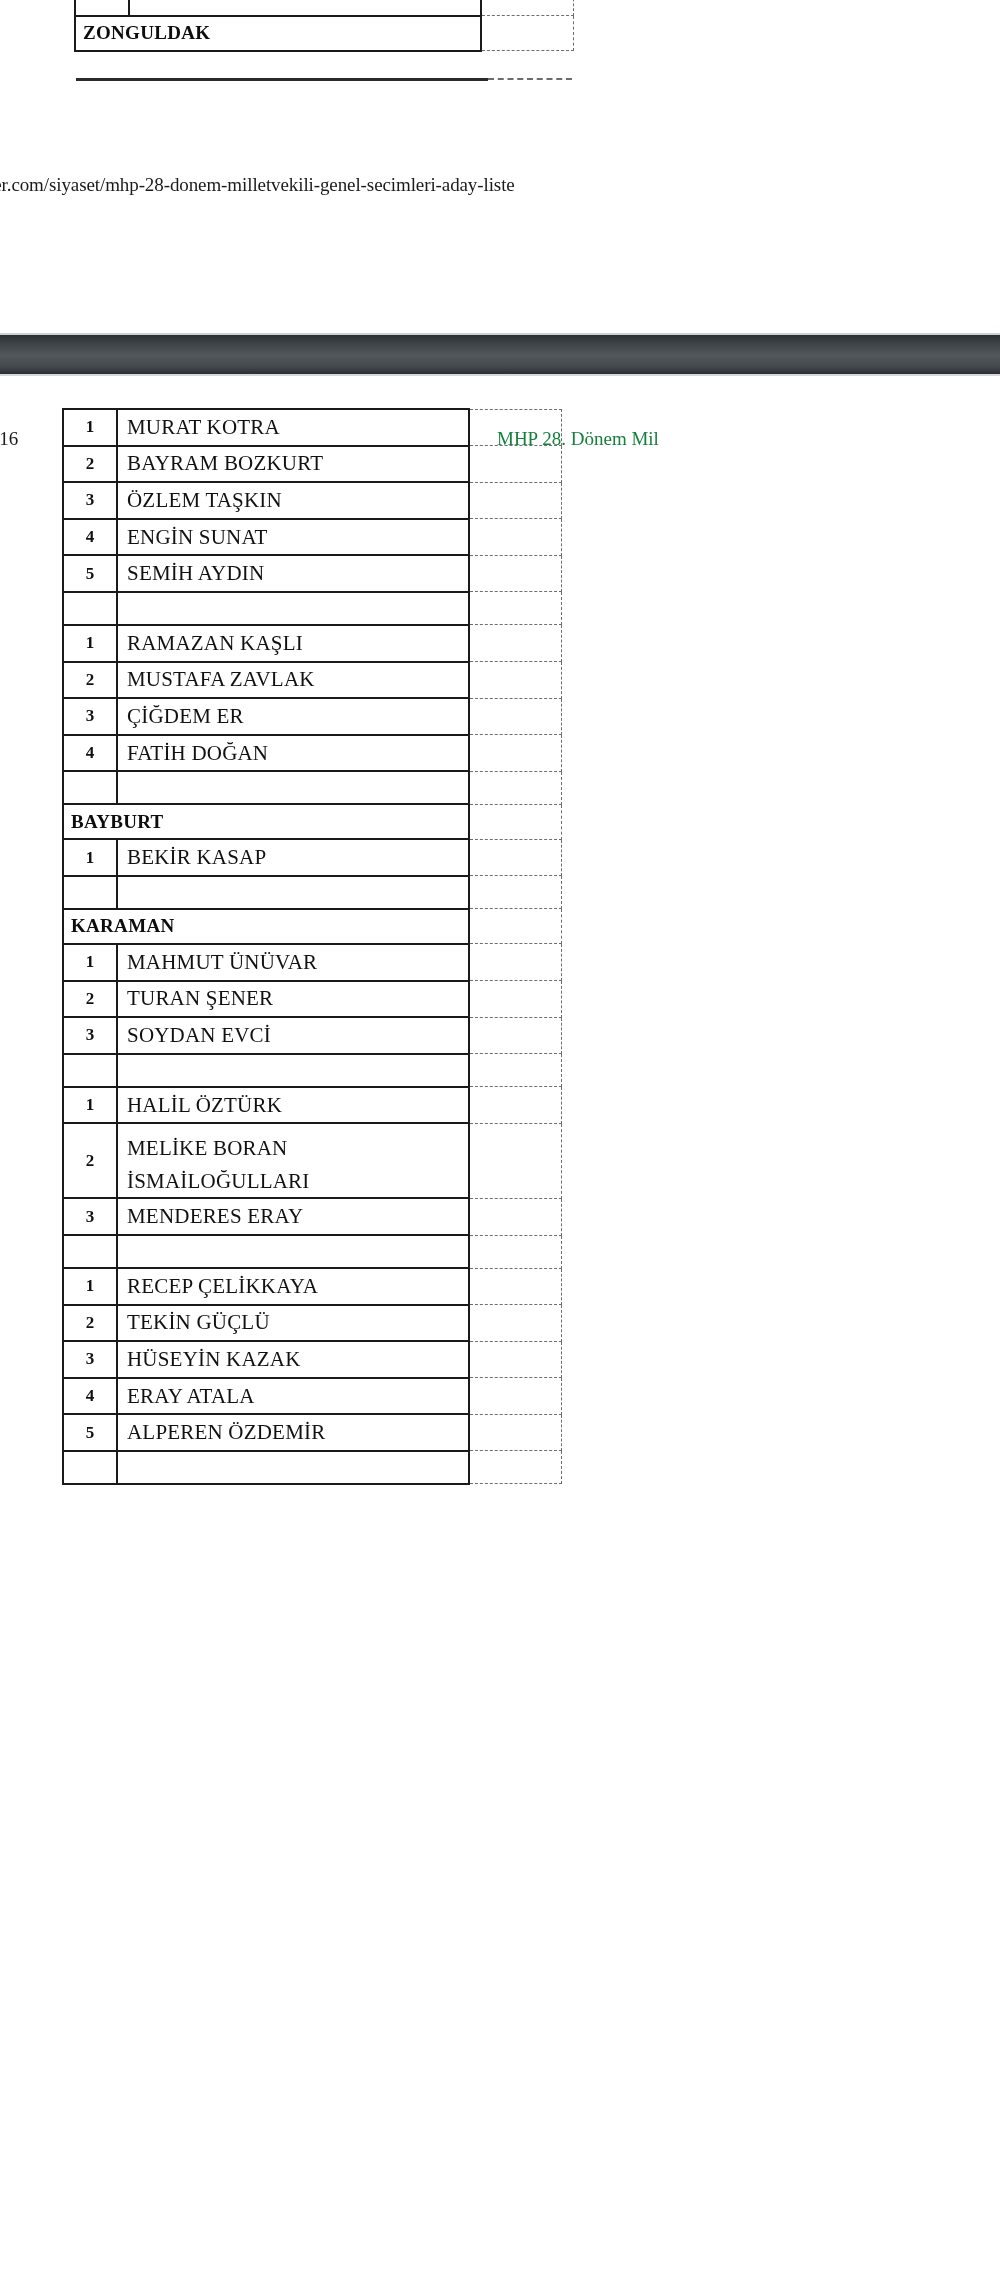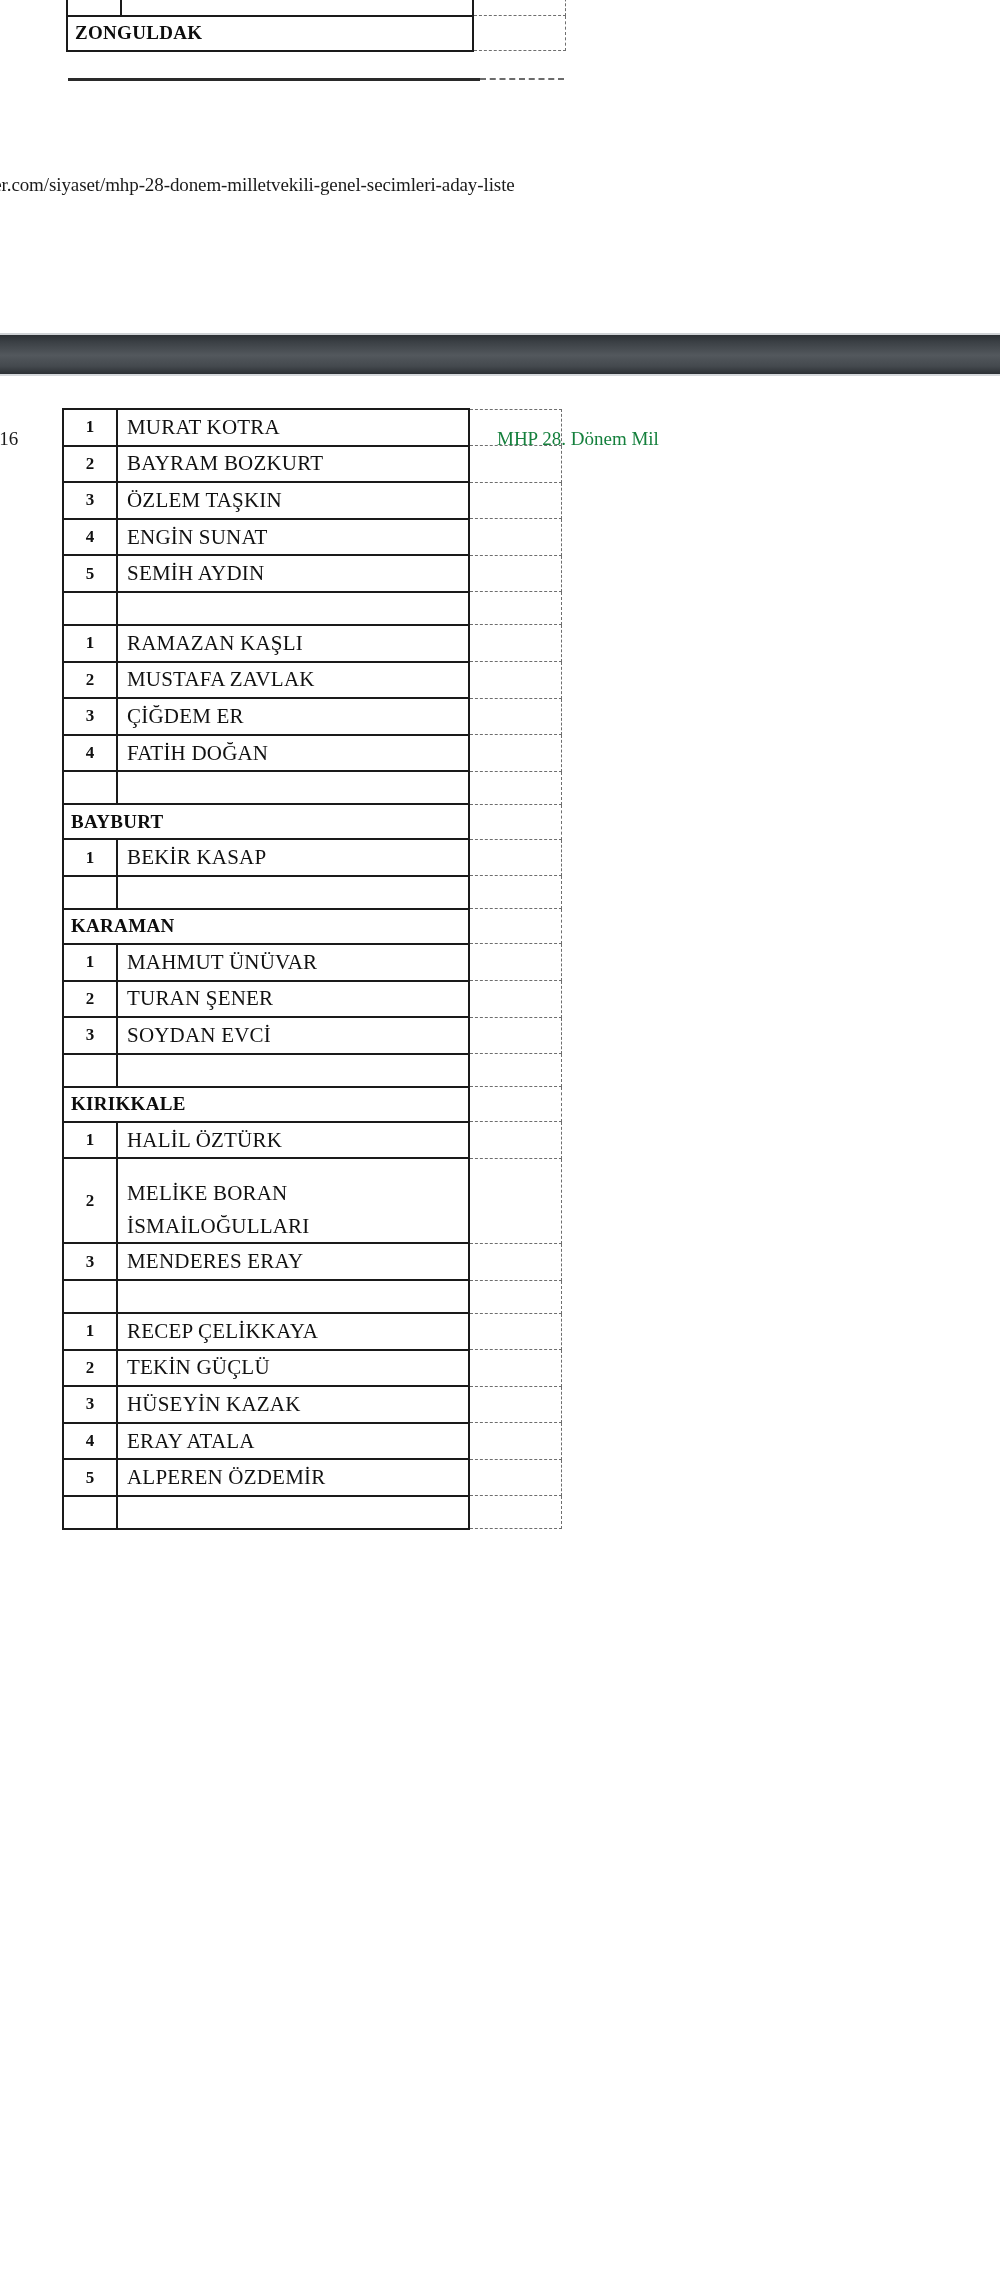--- a/index.html
+++ b/index.html
@@ -9,21 +9,21 @@
     height: 2272px;
     background: #ffffff;
     font-family: "Liberation Serif", serif;
     overflow: hidden;
     position: relative;
   }
 
   
   #page-top {
     position: absolute;
-    left: 4px; top: 0; width: 912px; height: 150px;
+    left: 12px; top: 0; width: 912px; height: 150px;
     overflow: hidden;
   }
   .tbl {
     position: absolute;
     border-collapse: collapse;
     table-layout: fixed;
   }
   .tbl td { padding: 0; }
 
   
@@ -131,21 +131,21 @@
   #main-table col.c-dash { width: 92px; }
 
   tr.r-name > td { height: 36.6px; }
   tr.r-spacer > td { height: 33px; }
   tr.r-prov > td { height: 35px; }
   tr.r-tall > td { height: 73px; }
 
   .cell.name.two-line {
     line-height: 1.55;
     white-space: normal;
-    padding-top: 18px;
+    padding-top: 8px;
   }
 </style>
 </head>
 <body>
 
 <div id="page-top">
   <table class="tbl" id="top-table">
     <colgroup>
         <col class="c-num">
         <col class="c-name">
@@ -270,24 +270,20 @@
       <tr class="r-name">
         <td class="cell num">3</td>
         <td class="cell name">SOYDAN EVCİ</td>
         <td class="cell dashed"></td>
       </tr>
       <tr class="r-spacer">
         <td class="cell blank"></td>
         <td class="cell blank"></td>
         <td class="cell dashed"></td>
       </tr>
-      <tr class="r-prov">
-        <td class="cell prov" colspan="2">KIRIKKALE</td>
-        <td class="cell dashed"></td>
-      </tr>
       <tr class="r-name">
         <td class="cell num">1</td>
         <td class="cell name">HALİL ÖZTÜRK</td>
         <td class="cell dashed"></td>
       </tr>
       <tr class="r-tall">
         <td class="cell num">2</td>
         <td class="cell name two-line">
           <div>MELİKE BORAN</div>
           <div>İSMAİLOĞULLARI</div>

